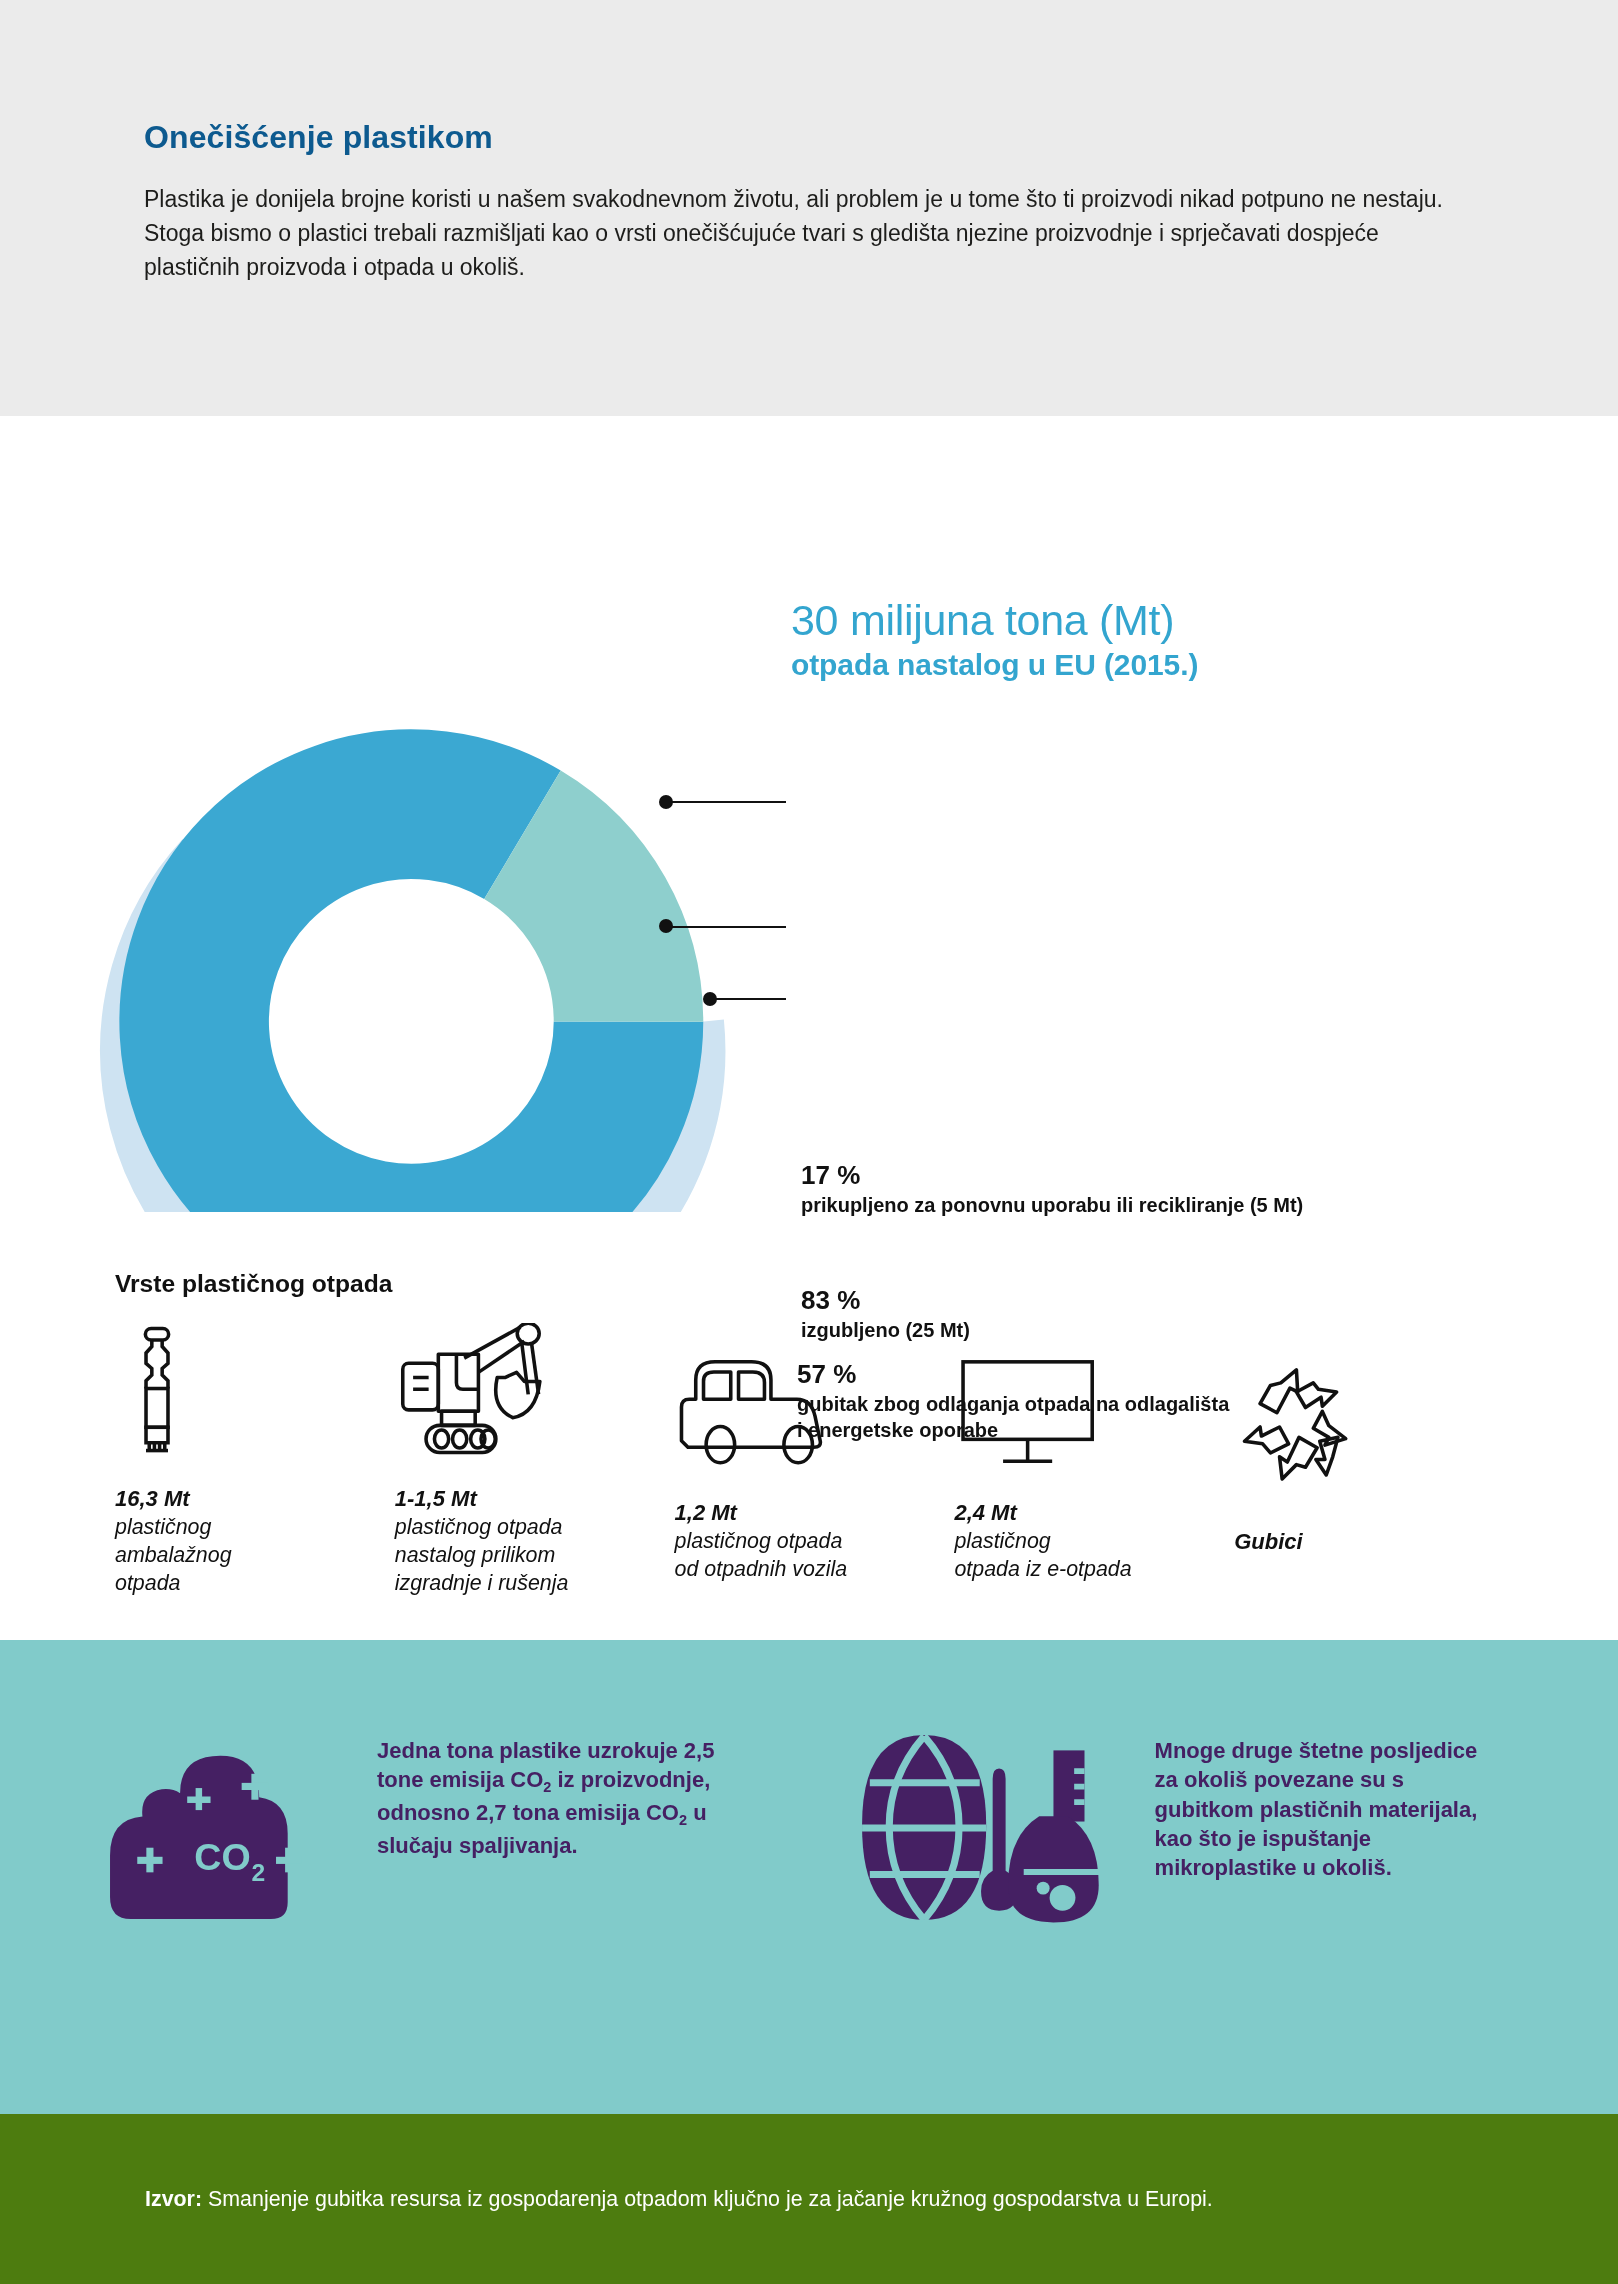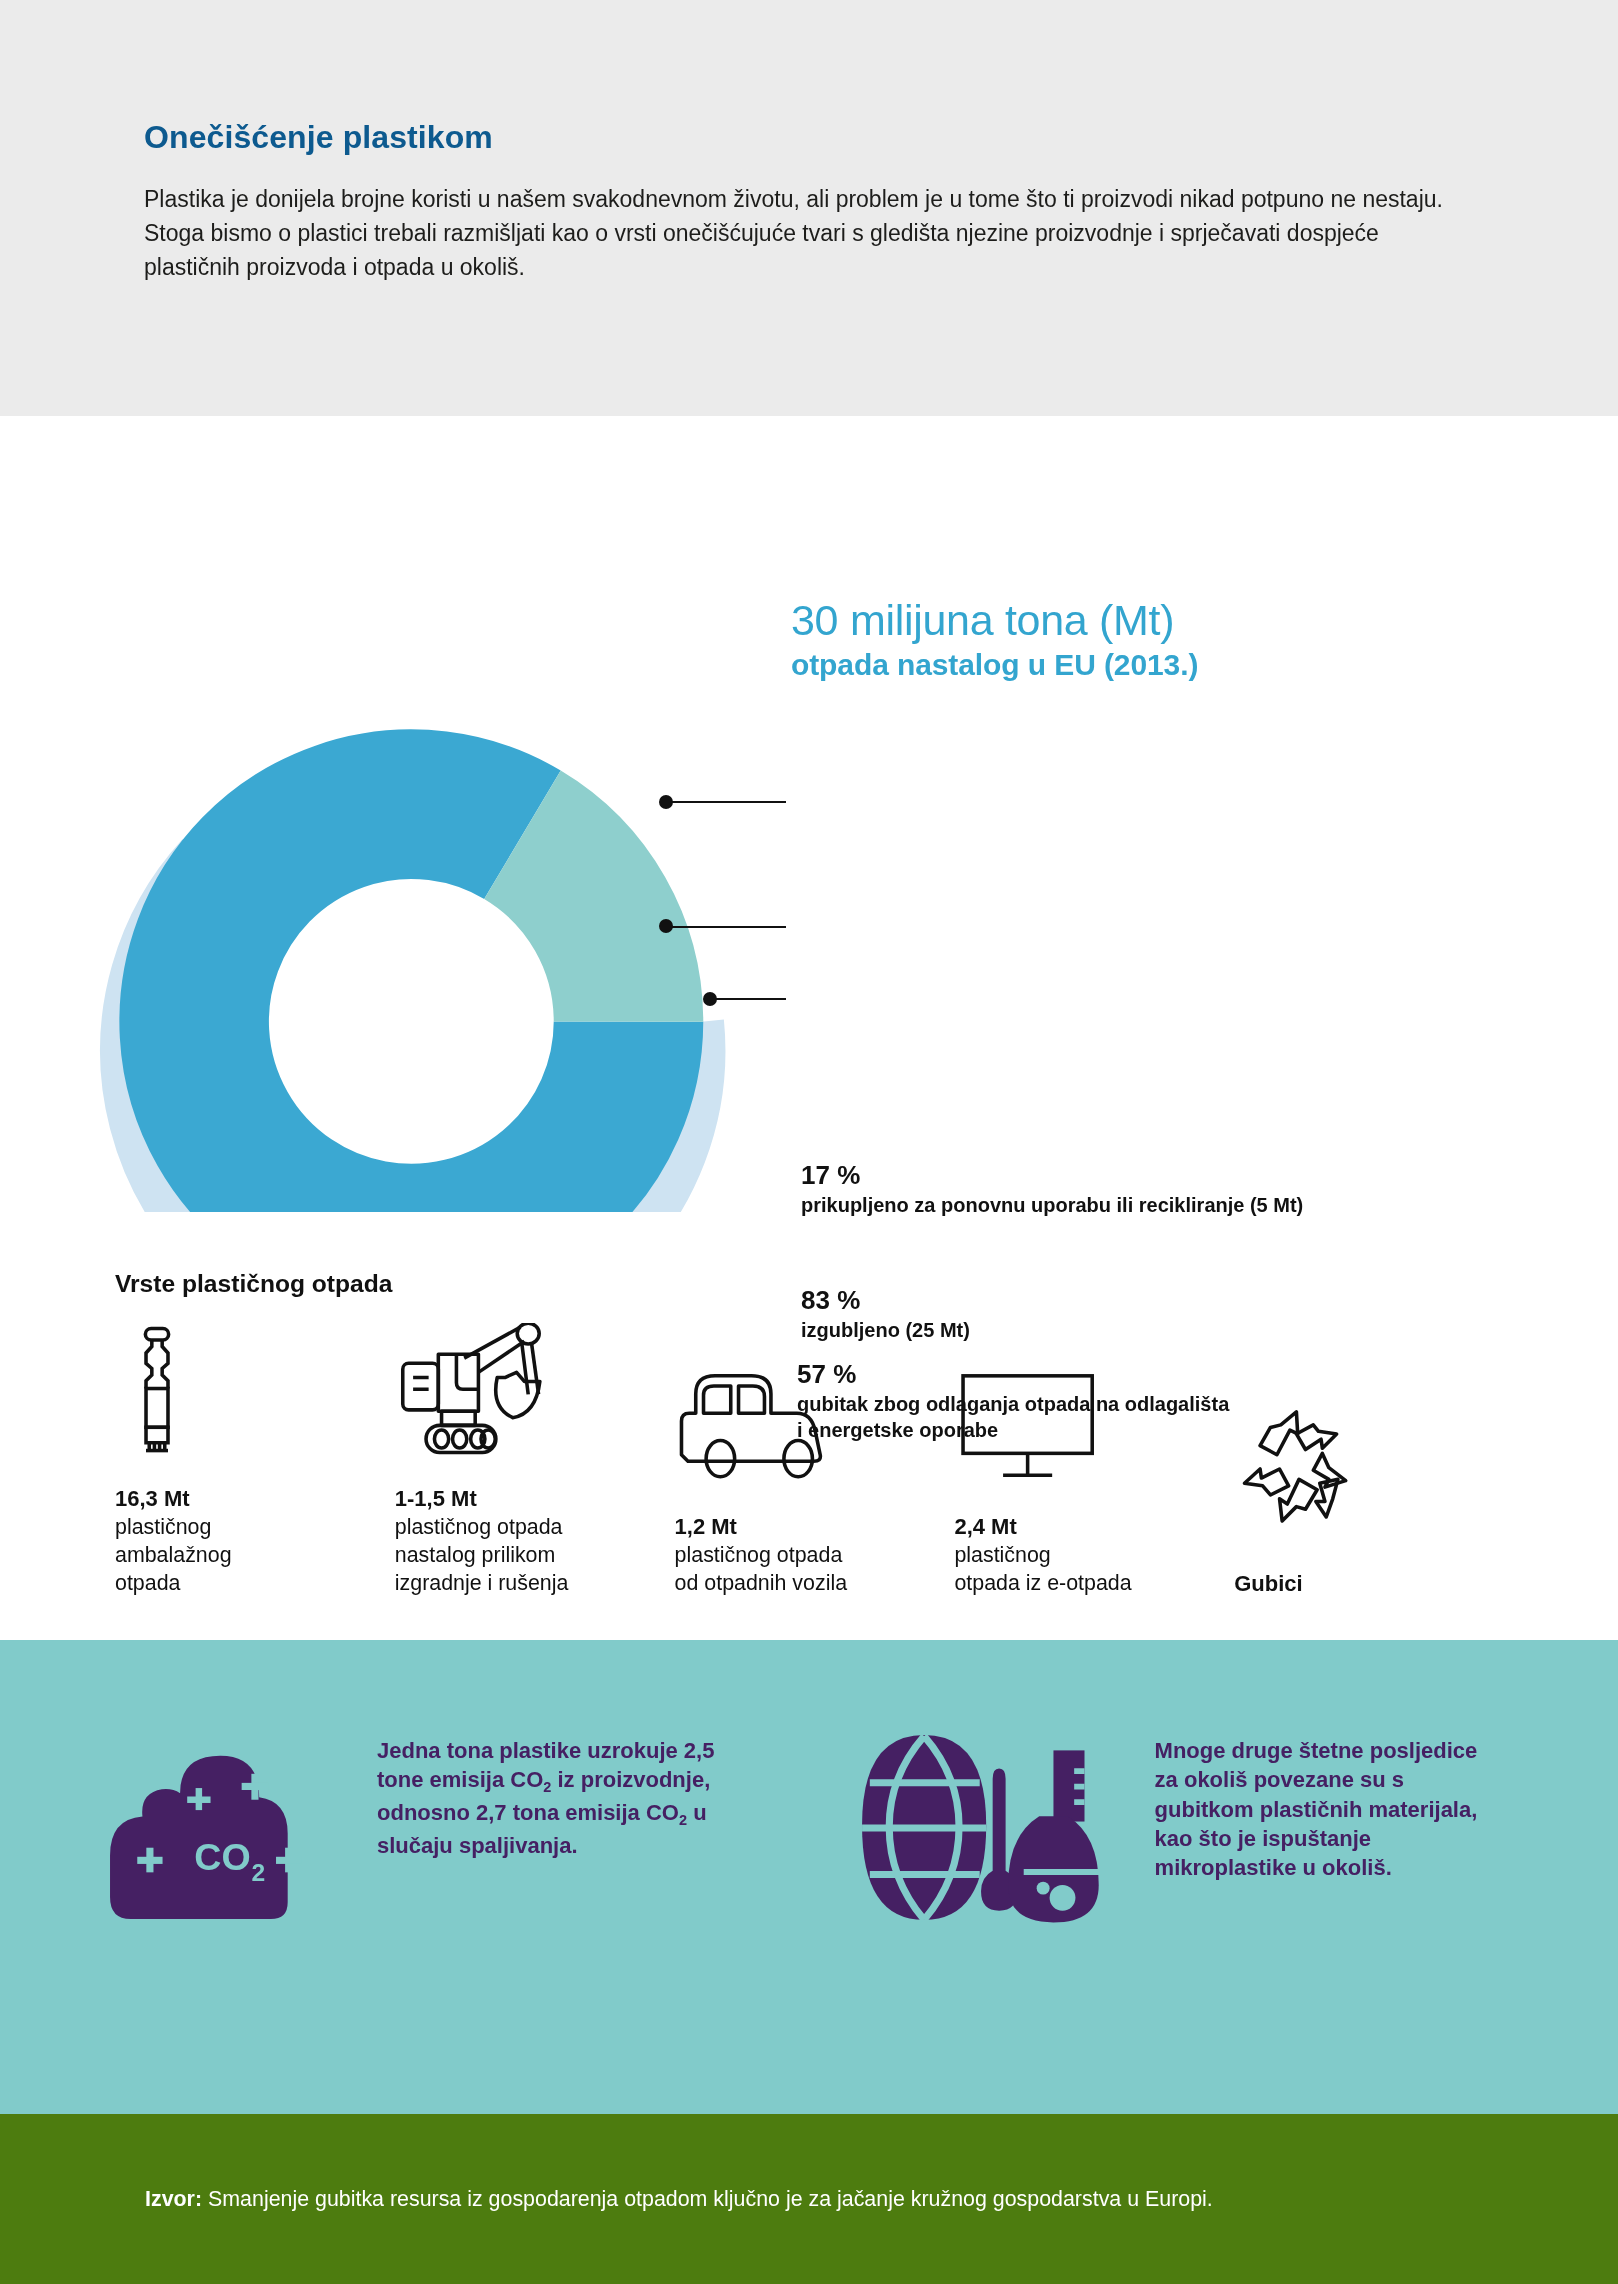--- a/index.html
+++ b/index.html
@@ -54,21 +54,21 @@
   .dot { position:absolute; width:14.2px; height:14.2px; border-radius:50%; background:#111; }
 
   
   .types { position:absolute; left:0; top:1223px; width:1619px; height:389px; }
   .types-title {
     position:absolute; left:115px; top:47px;
     font-size:24.6px; font-weight:bold; color:#111;
   }
   .types-grid {
     position:absolute; left:115px; top:97px; width:1399px;
-    display:flex; align-items:flex-end;
+    display:flex; align-items:center;font-style:italic;
   }
   .type-col { width:280px; }
   .type-icon { height:136px; display:flex; align-items:flex-end; }
   .type-amount { font-size:22px; font-weight:bold; color:#111; margin-top:30px; line-height:1.2; }
   .type-desc { font-size:21.4px; color:#111; line-height:1.3; margin-top:2px; }
 
   
   .teal-band {
     position:absolute; left:0; top:1640px; width:1619px; height:475px;
     background:#81cbca;
@@ -124,21 +124,21 @@
       <path fill="none" stroke="#cee3f2" stroke-width="62" d="M 204.2 455.4 A 452 452 0 1 0 987 716"></path>
 
       <path fill="none" stroke="#3ba8d2" stroke-width="231" d="M 870.5 716 A 335.5 335.5 0 1 1 706.7 427.4"></path>
 
       <path fill="none" stroke="#8ecfcd" stroke-width="231" d="M 706.7 427.4 A 335.5 335.5 0 0 1 870.5 716"></path>
     </svg>
   </div>
 
   <div class="big-stat">
     <div class="line1">30 milijuna tona (Mt)</div>
-    <div class="line2">otpada nastalog u EU (2013.)</div>
+    <div class="line2">otpada nastalog u EU (2015.)</div>
   </div>
 
   <div class="dot" style="left:659px; top:379px;"></div>
   <div class="leader" style="left:668px; top:385px; width:118px;"></div>
   <div class="callout c1">
     <div class="pct">17 %</div>
     <div class="desc">prikupljeno za ponovnu uporabu ili recikliranje (5 Mt)</div>
   </div>
 
   <div class="dot" style="left:659px; top:503px;"></div>

